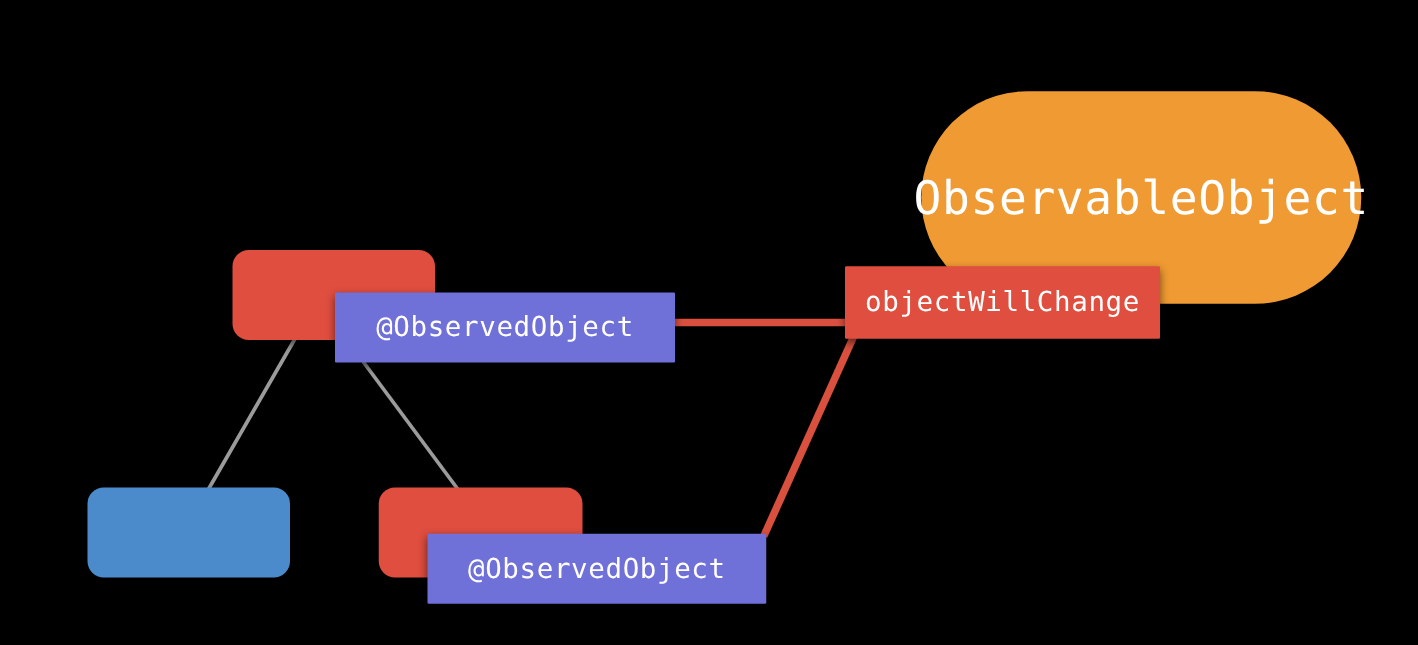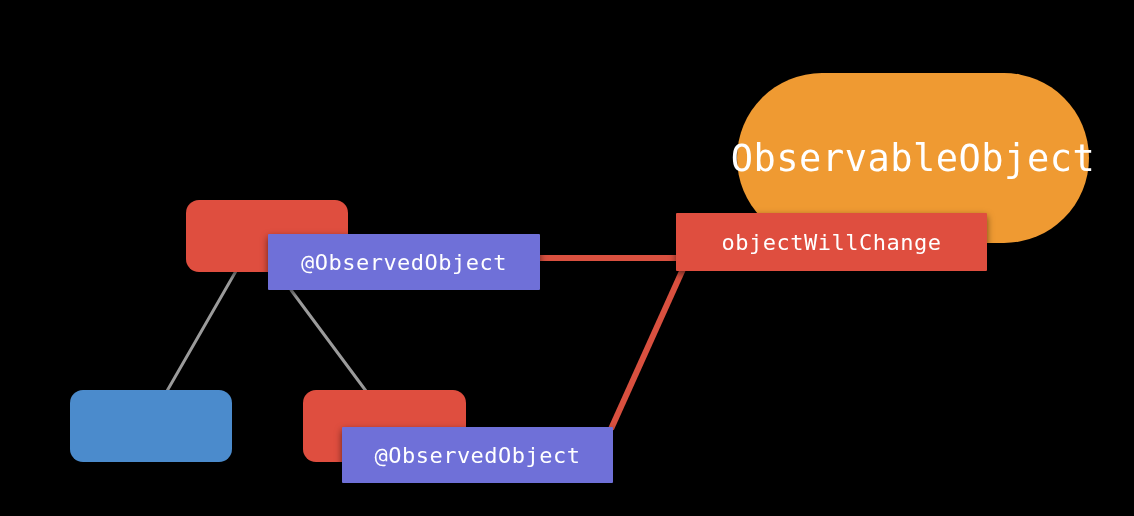--- a/index.html
+++ b/index.html
@@ -47,21 +47,21 @@
     border-radius: 85px;
     font-size: 37px;
     box-shadow: 0 2px 6px rgba(0,0,0,0.45);
     z-index: 1;
   }
 
   
   .node-objectwillchange {
     left: 676px;
     top: 213px;
-    width: 311px;
+    width: 252px;
     height: 58px;
     background: #df4e3f;
     border-radius: 1px;
     font-size: 22px;
     box-shadow: 0 3px 7px rgba(0,0,0,0.55);
     z-index: 4;
   }
 
   
   .node-red-card-top {

